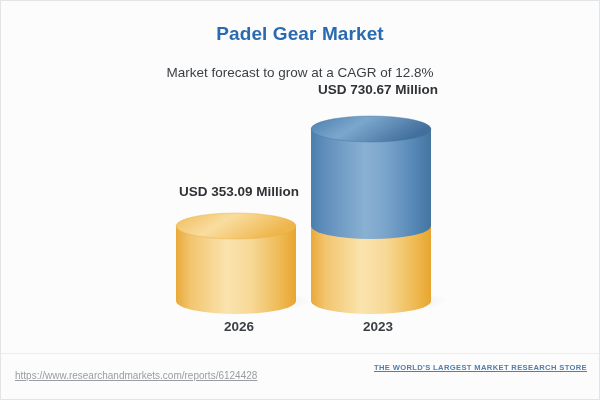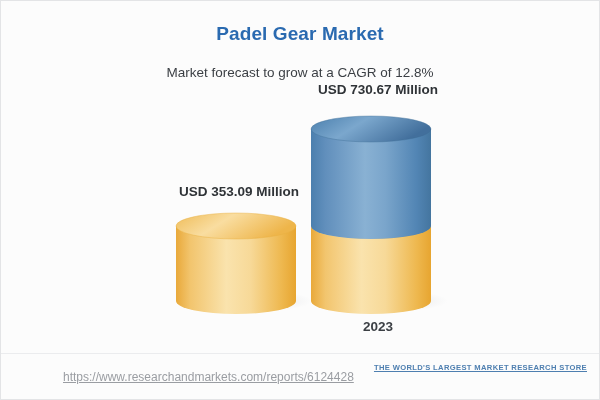--- a/index.html
+++ b/index.html
@@ -105,23 +105,22 @@
     width: 600px;
     height: 47px;
     border-top: 1px solid #ebecee;
     box-sizing: border-box;
     background: #fcfcfc;
   }
   .footer-url {
     position: absolute;
     left: 14px;
     top: 16px;
-    font-size: 12px;
+    font-size: 10px;
     color: #9a9da2;
-    margin-left: 48px;
   }
   .logo {
     position: absolute;
     right: 14px;
     top: 7px;
     text-align: right;
   }
   .logo-main {
     font-size: 16.5px;
     font-weight: bold;
@@ -177,20 +176,21 @@
         </defs>
 
         <ellipse cx="76" cy="300" rx="62" ry="11" fill="url(#shadow26)"></ellipse>
 
         <path d="M 2,225 L 2,300 A 60,13 0 0 0 122,300 L 122,225 Z" fill="url(#yellowBody)"></path>
 
         <ellipse cx="62" cy="225" rx="60" ry="13" fill="url(#yellowCap)"></ellipse>
         <ellipse cx="62" cy="225" rx="60" ry="13" fill="none" stroke="#e8ae3e" stroke-width="0.8" opacity="0.55"></ellipse>
       </svg>
 
+      <div class="cat-label">2026</div>
     </div>
 
     <div class="cyl-group" id="group-2032">
       <div class="value-label">USD 730.67 Million</div>
 
       <svg class="cyl-svg" width="140" height="352" viewBox="0 0 140 352">
         <defs>
           <linearGradient id="yellowBody2" x1="0" y1="0" x2="1" y2="0">
             <stop offset="0%" stop-color="#e9a93a"></stop>
             <stop offset="12%" stop-color="#f2c56e"></stop>

